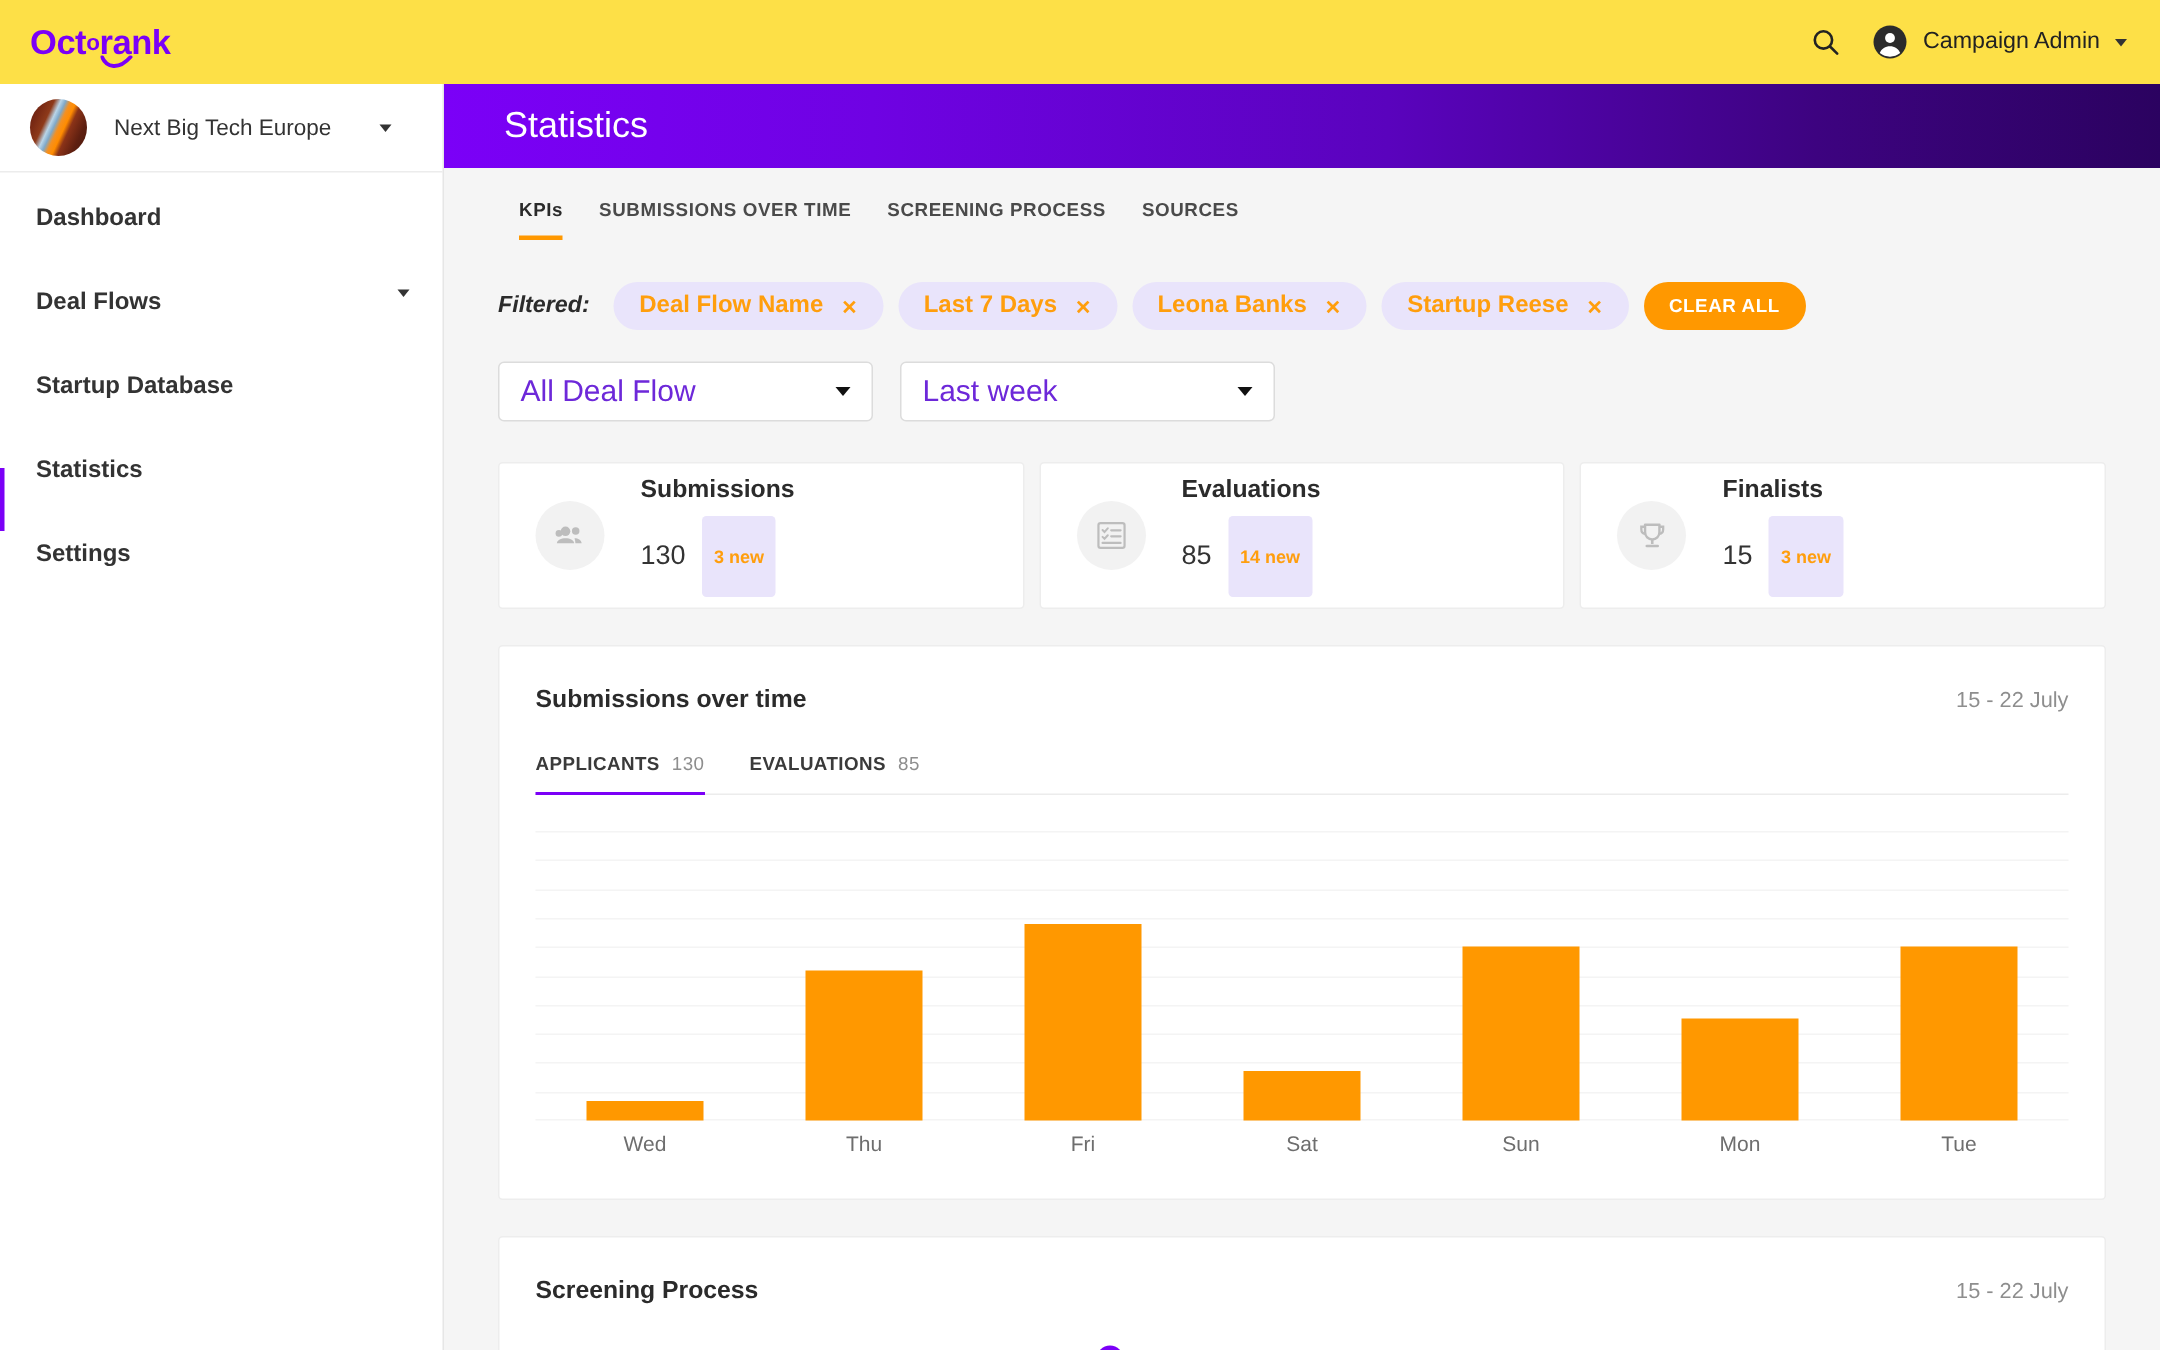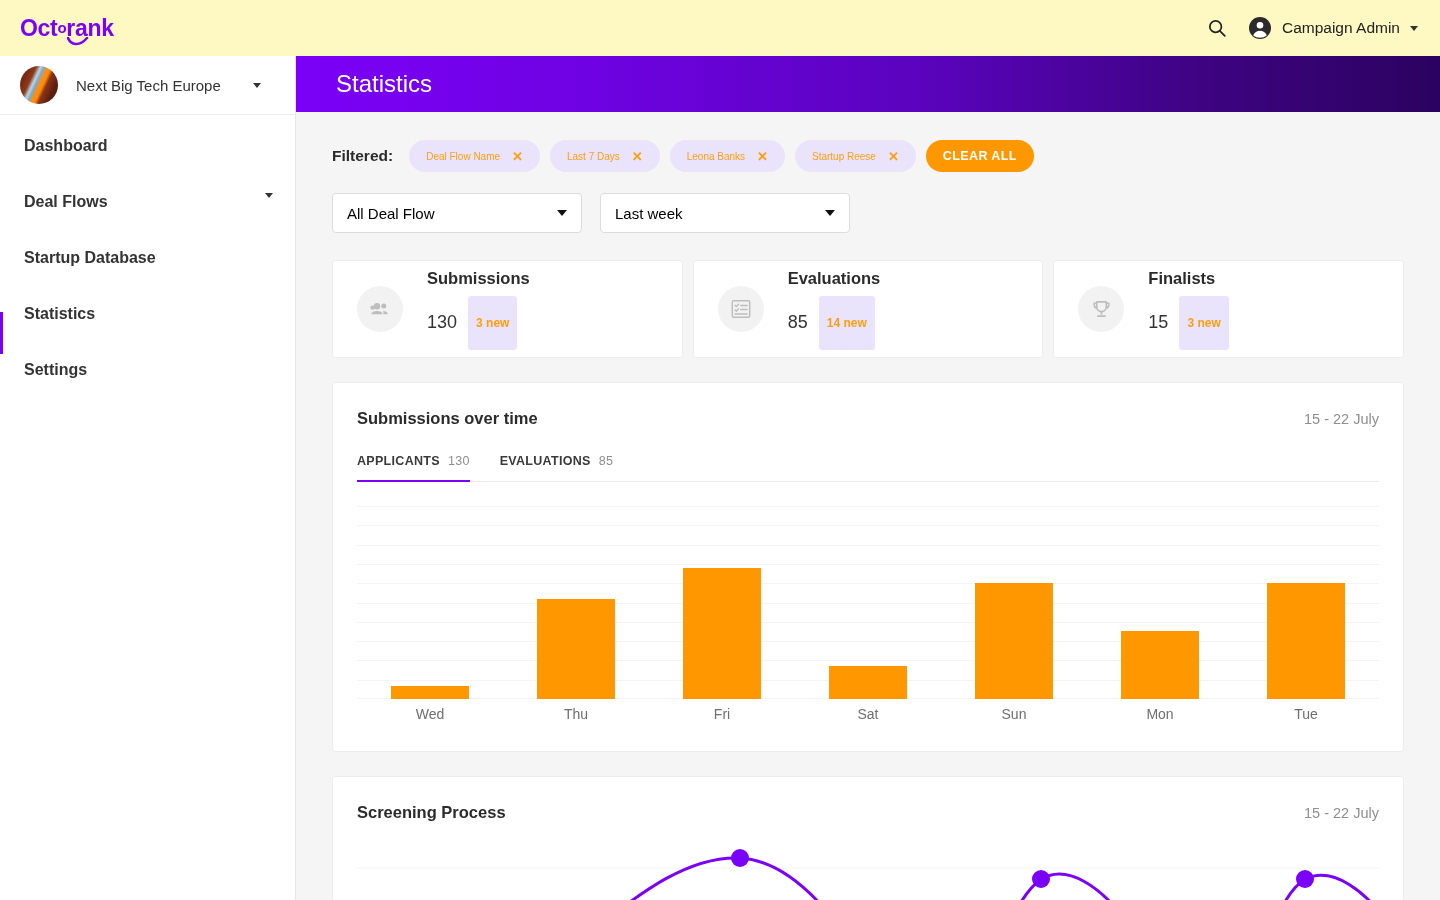--- a/index.html
+++ b/index.html
@@ -7,21 +7,21 @@
     width: 1440px; height: 900px;
     font-family: "Liberation Sans", sans-serif;
     background: #ffffff;
     overflow: hidden;
   }
   .app { position: relative; width: 1440px; height: 900px; background: #f5f5f5; }
 
   
   .topbar {
     position: absolute; left: 0; top: 0; width: 1440px; height: 56px;
-    background: #fef9c3; display: flex; align-items: center;
+    background: #fde047; display: flex; align-items: center;
     z-index: 5;
   }
   .logo {
     margin-left: 20px; font-size: 23px; font-weight: bold; color: #7B00F7;
     letter-spacing: -0.3px; position: relative; line-height: 1;
   }
   .logo .sup { font-size: 15px; vertical-align: 3px; }
   .logo-check {
     position: absolute; left: 47px; top: 20px; width: 22px; height: 10px;
   }
@@ -88,42 +88,42 @@
   .tab.active { color: #2a2a2a; }
   .tab.active::after {
     content: ""; position: absolute; left: 12px; right: 12px; bottom: 0;
     height: 3px; background: #FF9800;
   }
 
   .content { padding: 0 36px; }
 
   
   .filter-row { display: flex; align-items: center; margin-top: 28px; }
-  .filter-label { font-size: 15.5px; font-weight: bold; color: #2b2b2b; margin-right: 16px; }
+  .filter-label { font-size: 15.5px; font-weight: bold; color: #2b2b2b; margin-right: 16px; font-style: italic; }
   .chip {
     height: 32px; border-radius: 16px; background: #E9E4FB;
     display: flex; align-items: center; gap: 12px; padding: 0 17px;
     margin-right: 10px; cursor: pointer;
   }
-  .chip-text { font-size: 10px; font-weight: normal; color: #FF9E0D; white-space: nowrap; }
+  .chip-text { font-size: 16px; font-weight: bold; color: #FF9E0D; white-space: nowrap; }
   .chip-x { font-size: 13px; font-weight: bold; color: #FF9E0D; line-height: 1; }
   .clear-all {
     height: 32px; border-radius: 16px; background: #FF9800; border: none;
     color: #fff; font-size: 12.5px; font-weight: bold; letter-spacing: 0.4px;
     padding: 0 17px; cursor: pointer; font-family: inherit;
   }
 
   
   .select-row { display: flex; gap: 18px; margin-top: 21px; }
   .select {
     width: 250px; height: 40px; background: #fff; border: 1px solid #dcdcdc;
     border-radius: 4px; display: flex; align-items: center; padding: 0 14px;
     cursor: pointer;
   }
-  .select-value { font-size: 15px; color: #000000; }
+  .select-value { font-size: 20px; color: #6d28d9; }
   .select .caret { margin-left: auto; border-top-color: #111; }
 
   
   .kpi-row { display: flex; gap: 10px; margin-top: 27px; }
   .kpi-card {
     flex: 1; height: 98px; background: #fff; border: 1px solid #ededed;
     border-radius: 3px; display: flex; align-items: center; padding-left: 24px;
   }
   .kpi-icon {
     width: 46px; height: 46px; border-radius: 50%; background: #f2f2f2;
@@ -235,20 +235,34 @@
       </div>
     </div>
   </div>
 
   <div class="main">
 
     <div class="banner">
       <span class="banner-title">Statistics</span>
     </div>
 
+    <div class="tabs">
+      <div class="tab active">
+        <span>KPIs</span>
+      </div>
+      <div class="tab">
+        <span>SUBMISSIONS OVER TIME</span>
+      </div>
+      <div class="tab">
+        <span>SCREENING PROCESS</span>
+      </div>
+      <div class="tab">
+        <span>SOURCES</span>
+      </div>
+    </div>
 
     <div class="content">
 
       <div class="filter-row">
         <span class="filter-label">Filtered:</span>
 
         <div class="chip">
           <span class="chip-text">Deal Flow Name</span>
           <span class="chip-x">✕</span>
         </div>

